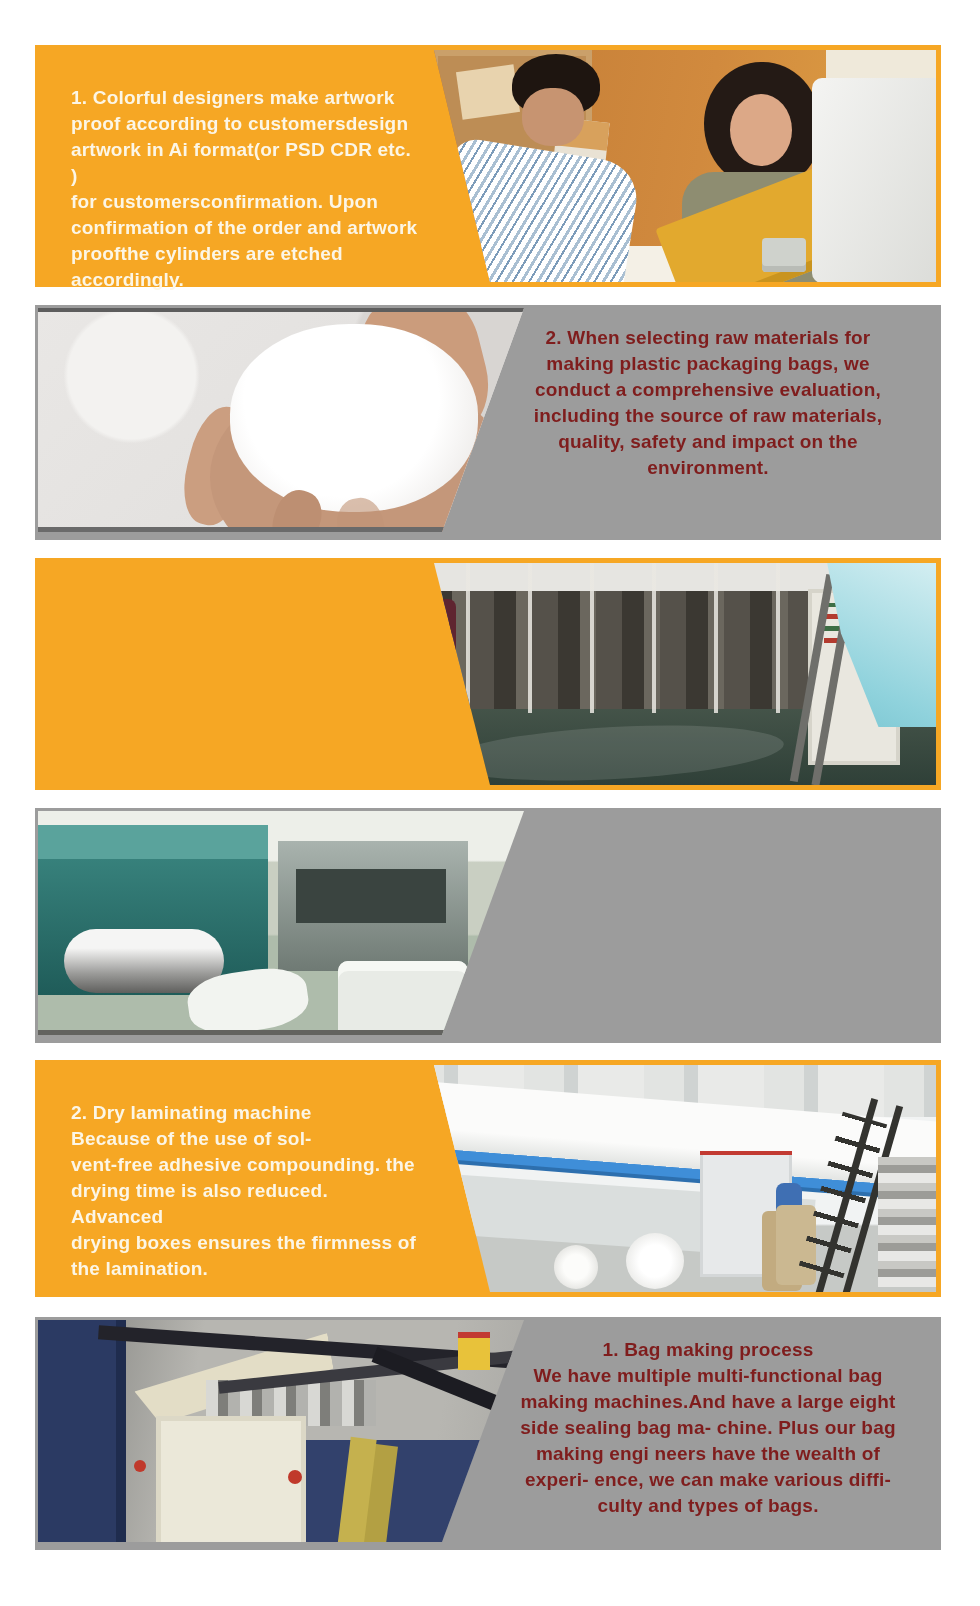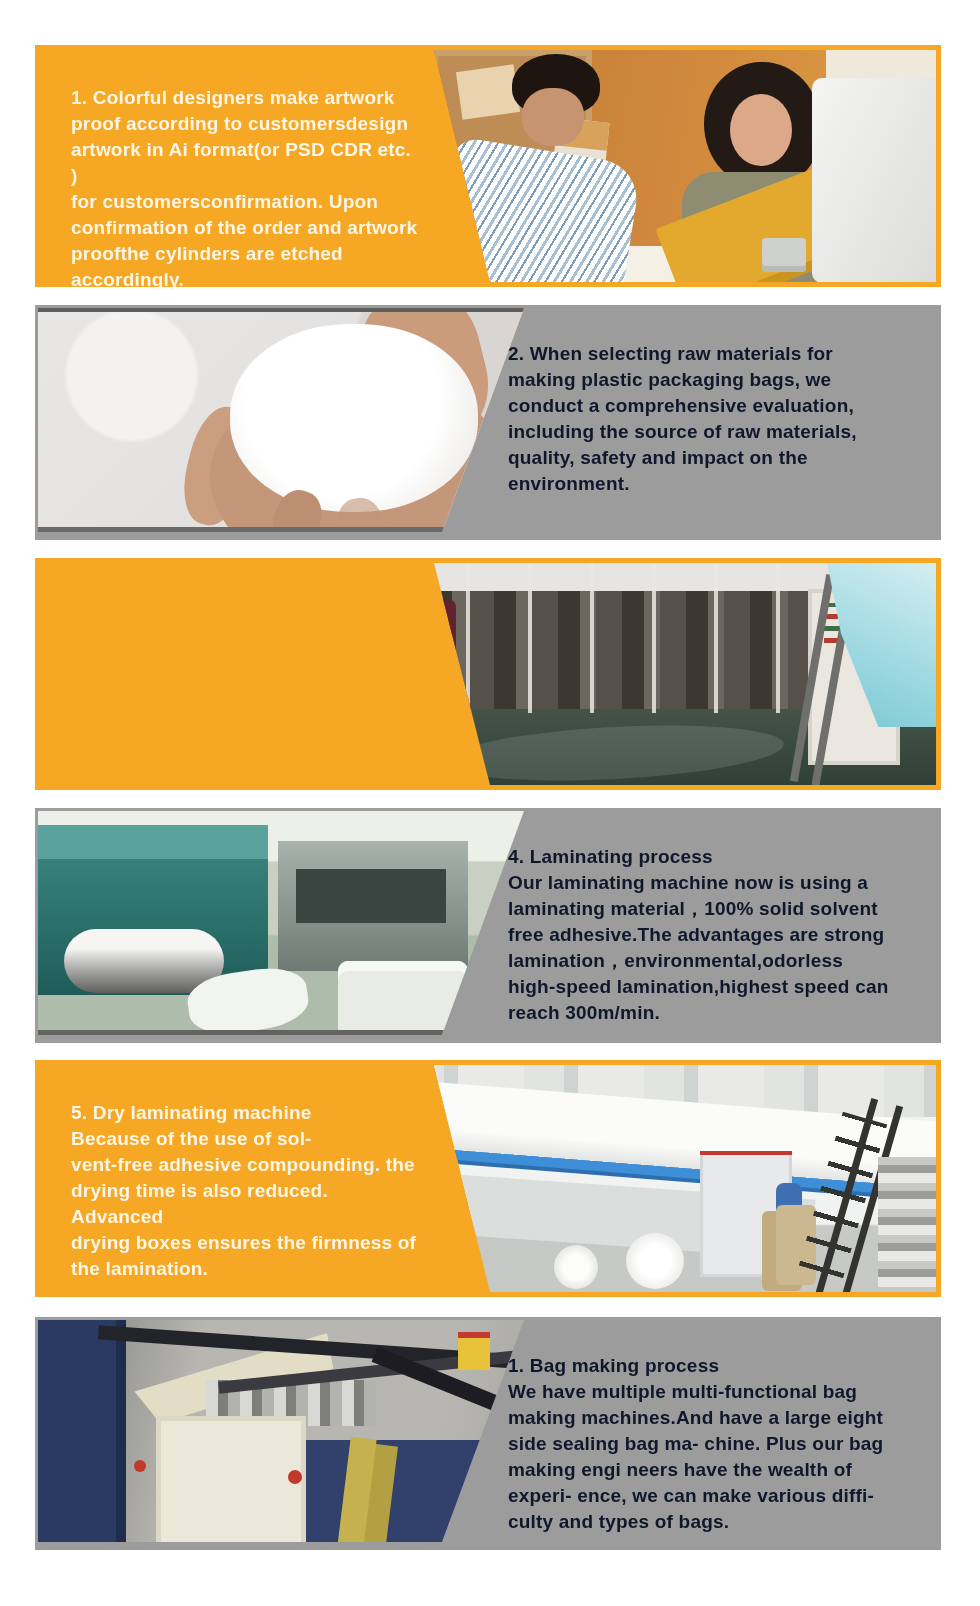--- a/index.html
+++ b/index.html
@@ -15,21 +15,21 @@
   .s3{top:558px;height:232px;}
   .s4{top:808px;height:235px;}
   .s5{top:1060px;height:237px;}
   .s6{top:1317px;height:233px;}
 
   .step-text{
     position:absolute;font-weight:bold;font-size:19px;line-height:26px;
     white-space:pre-line;letter-spacing:.2px;
   }
   .text-left{left:36px;top:40px;width:352px;color:#FCF6E6;text-align:left;}
-  .text-right{right:33px;top:36px;width:400px;color:#0f172a;text-align:left;}
+  .text-right{right:33px;top:20px;width:400px;color:#7f1d1d;text-align:center;}
 
   .photo{position:absolute;overflow:hidden;}
   .photo-right{top:5px;bottom:5px;right:5px;width:532px;
     clip-path:polygon(30px 0,100% 0,100% 100%,86px 100%);}
   .photo-left{top:3px;bottom:8px;left:3px;width:520px;
     clip-path:polygon(0 0,486px 0,404px 100%,0 100%);}
   .ph{position:absolute;}
 
   
   .p1{background:linear-gradient(100deg,#c07a35 0%,#d18a3e 55%,#d99741 78%,#e7d9c2 100%);}
@@ -190,44 +190,37 @@
   <div class="photo photo-left p4">
     <div class="ph p4-machine"></div>
     <div class="ph p4-deck"></div>
     <div class="ph p4-roll"></div>
     <div class="ph p4-mid"></div>
     <div class="ph p4-mid-dark"></div>
     <div class="ph p4-sheet"></div>
     <div class="ph p4-bin"></div>
     <div class="ph p4-botline"></div>
   </div>
-  <div class="step-text text-right">4. Laminating process
-Our laminating machine now is using a
-laminating material，100% solid solvent
-free adhesive.The advantages are strong
-lamination，environmental,odorless
-high-speed lamination,highest speed can
-reach 300m/min.</div>
 </div>
 
 <div class="section sec-orange s5">
   <div class="photo photo-right p5">
     <div class="ph p5-pipes"></div>
     <div class="ph p5-beam"></div>
     <div class="ph p5-under"></div>
     <div class="ph p5-cabinet"></div>
     <div class="ph p5-person"></div>
     <div class="ph p5-roll1"></div>
     <div class="ph p5-roll2"></div>
     <div class="ph p5-tubes"></div>
     <div class="ph p5-ladder"></div>
     <div class="ph p5-rungs"></div>
     <div class="ph p5-rolls-right"></div>
   </div>
-  <div class="step-text text-left">5. Dry laminating machine
+  <div class="step-text text-left">2. Dry laminating machine
 Because of the use of sol-
 vent-free adhesive compounding. the
 drying time is also reduced. Advanced
 drying boxes ensures the firmness of
 the lamination.</div>
 </div>
 
 <div class="section sec-gray s6">
   <div class="photo photo-left p6">
     <div class="ph p6-navy-left"></div>

